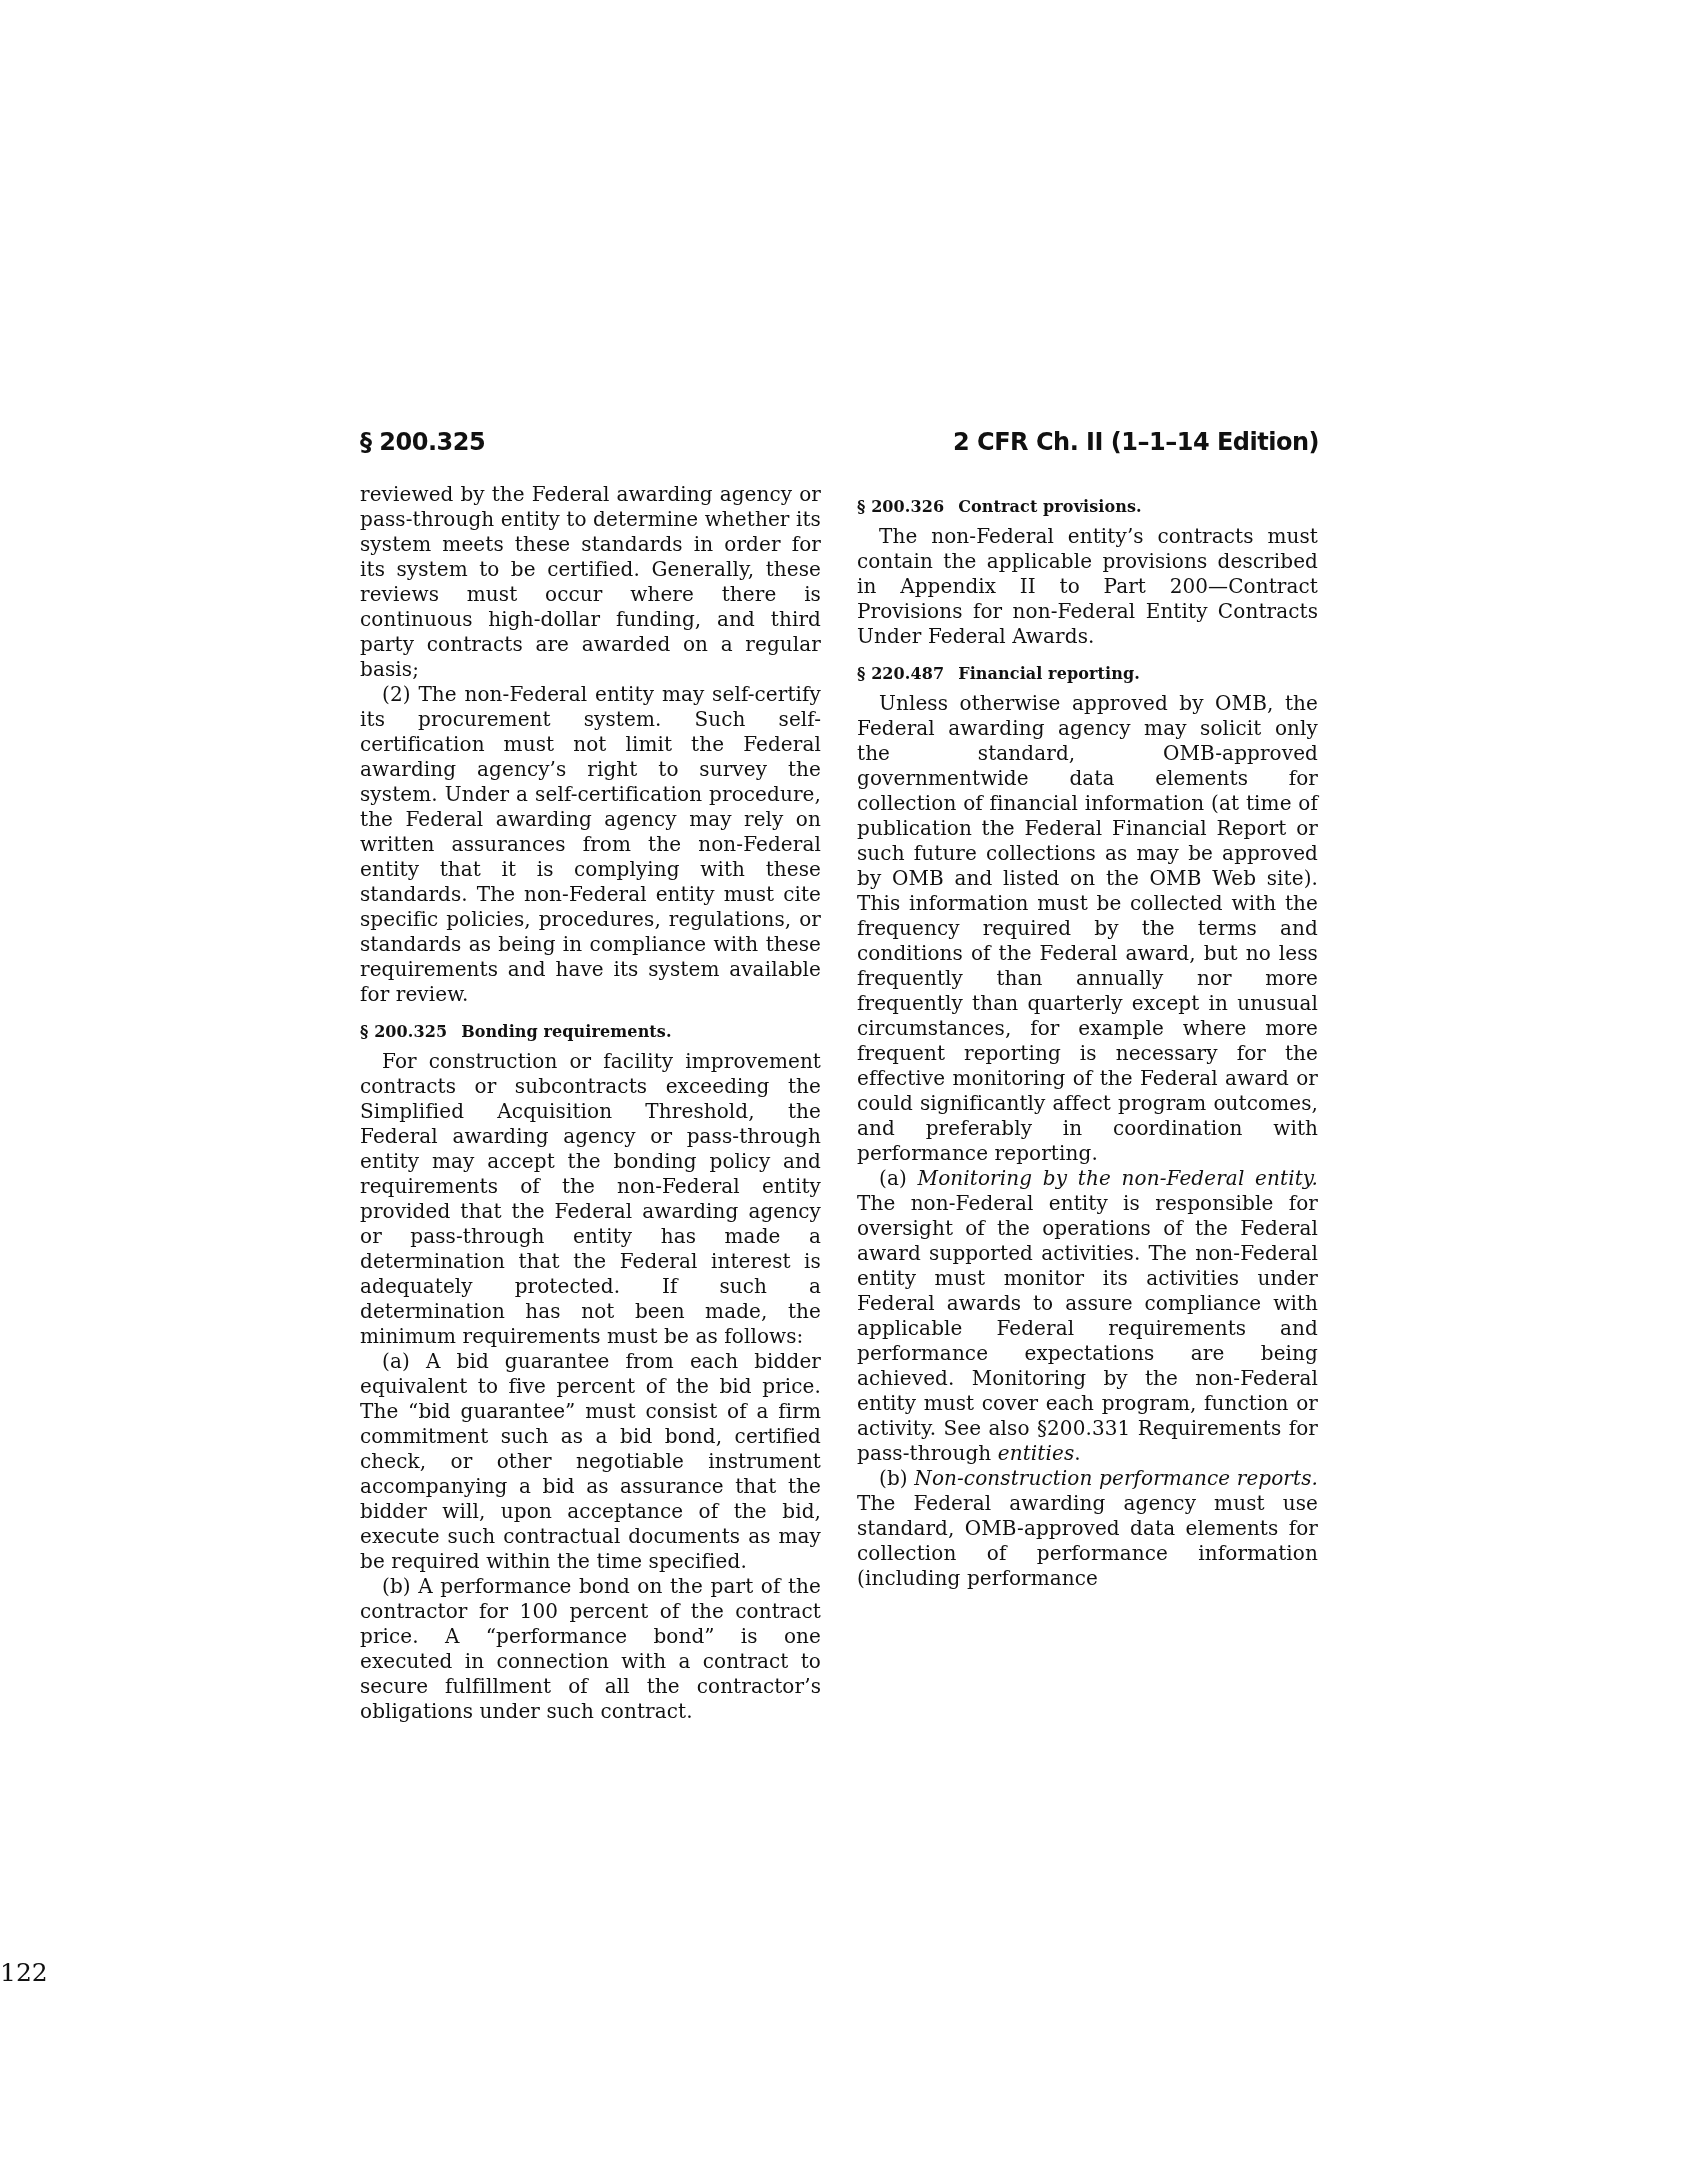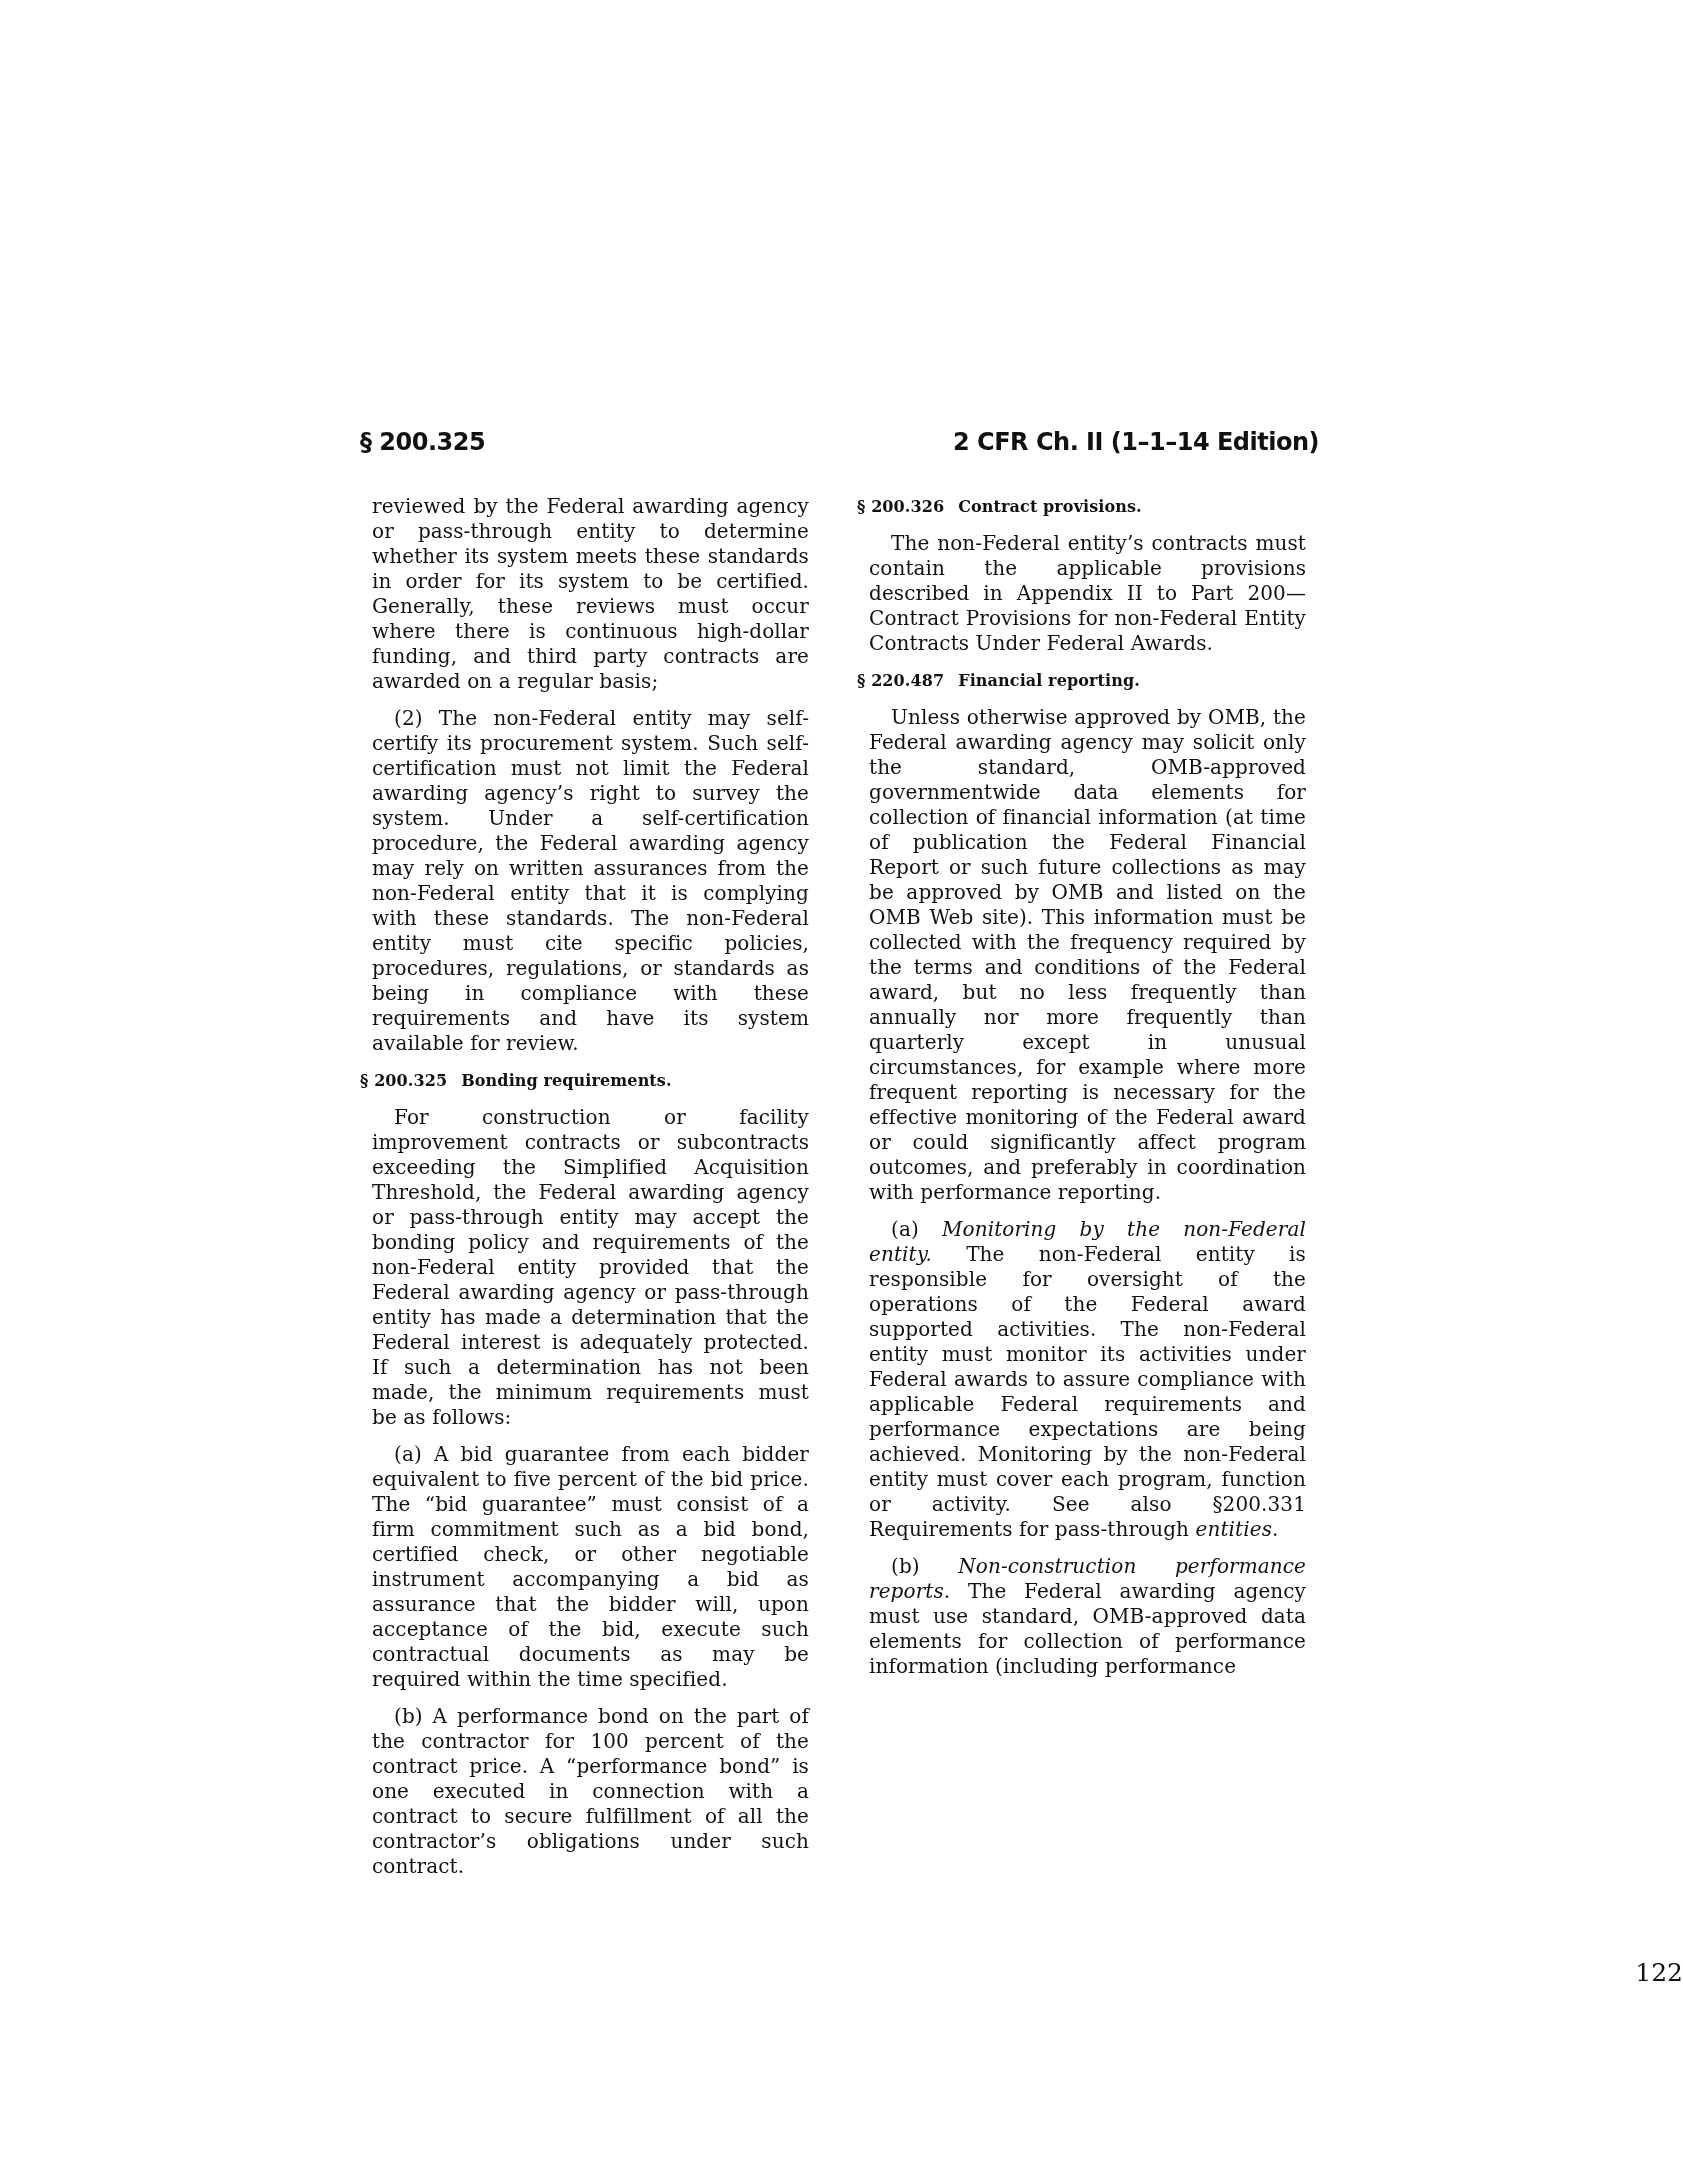--- a/index.html
+++ b/index.html
@@ -6,27 +6,27 @@
   body { width: 1683px; height: 2178px; position: relative; overflow: hidden;
          font-family: "DejaVu Serif", "Liberation Serif", serif; color: #111; }
   .running-head { position: absolute; top: 428px; height: 30px; font-family: "DejaVu Sans", "Liberation Sans", sans-serif;
                   font-size: 24px; font-weight: bold; letter-spacing: -0.5px; }
   .head-left { left: 360px; }
   .head-right { right: 364px; text-align: right; }
   .col { position: absolute; top: 482px; width: 461px; font-size: 20px; line-height: 25px;
          text-align: justify; letter-spacing: 0.1px; }
   .col-left { left: 360px; }
   .col-right { left: 857px; }
-  .col p { margin: 12px; text-indent: 0; }
+  .col p { margin: 0; text-indent: 0; }
   .col p.ind { text-indent: 22px; }
   .sec-head { font-weight: bold; margin: 12px 0 5px 0 !important; text-align: left; font-size: 16px; }
   .sec-head .num { margin-right: 14px; }
   .sec-head.hang { padding-left: 45px; text-indent: -45px !important; line-height: 20px; margin-top: 16px !important; }
   .center-head { text-align: center; font-variant: small-caps; margin: 16px 0 10px 0 !important; line-height: 24px; font-size: 20px; }
-  .page-num { position: absolute; top: 1958px; left: 0; width: 1683px; text-align: right; font-size: 25px; }
+  .page-num { position: absolute; top: 1958px; left: 0; width: 1683px; text-align: left; font-size: 25px; }
   em { font-style: italic; }
 </style>
 </head>
 <body>
 
 <div class="running-head head-left">§ 200.325</div>
 <div class="running-head head-right">2 CFR Ch. II (1–1–14 Edition)</div>
 
 <div class="col col-left">
   <p>reviewed by the Federal awarding agency or pass-through entity to determine whether its system meets these standards in order for its system to be certified. Generally, these reviews must occur where there is continuous high-dollar funding, and third party contracts are awarded on a regular basis;</p>

